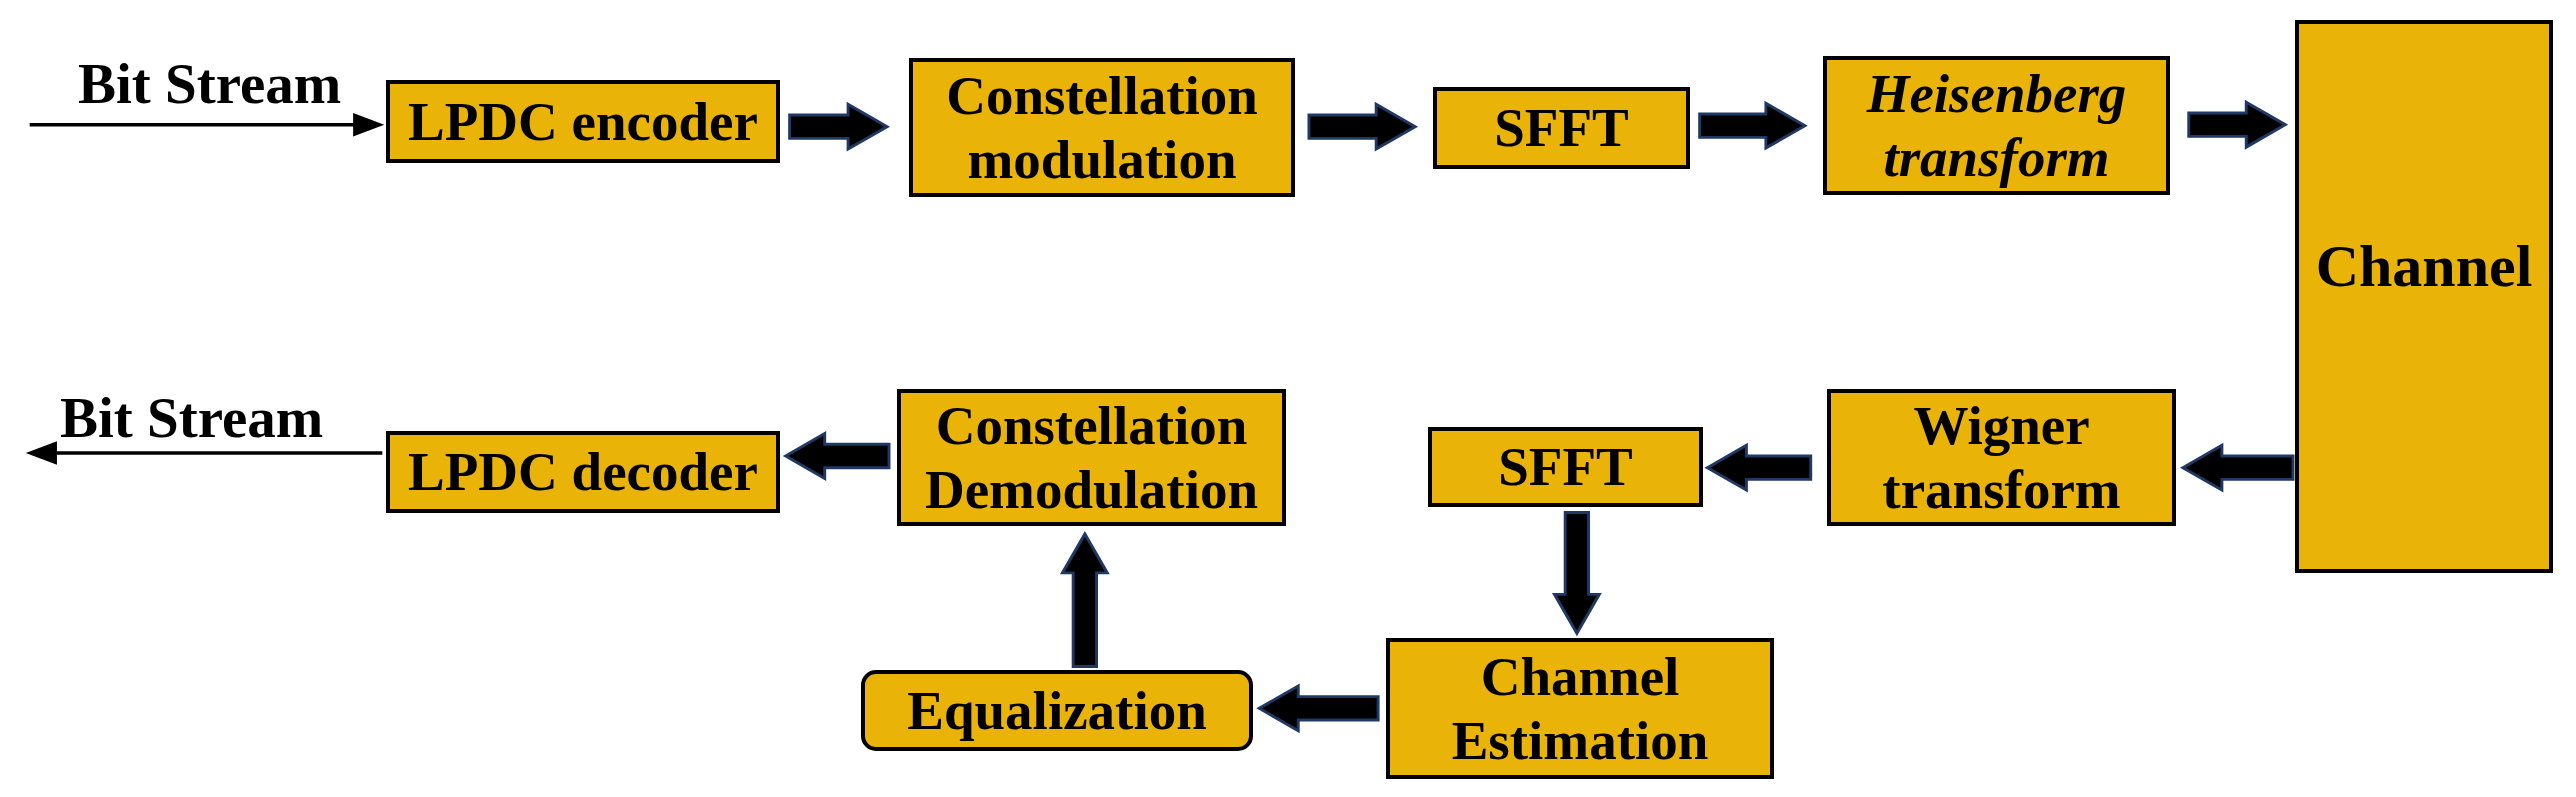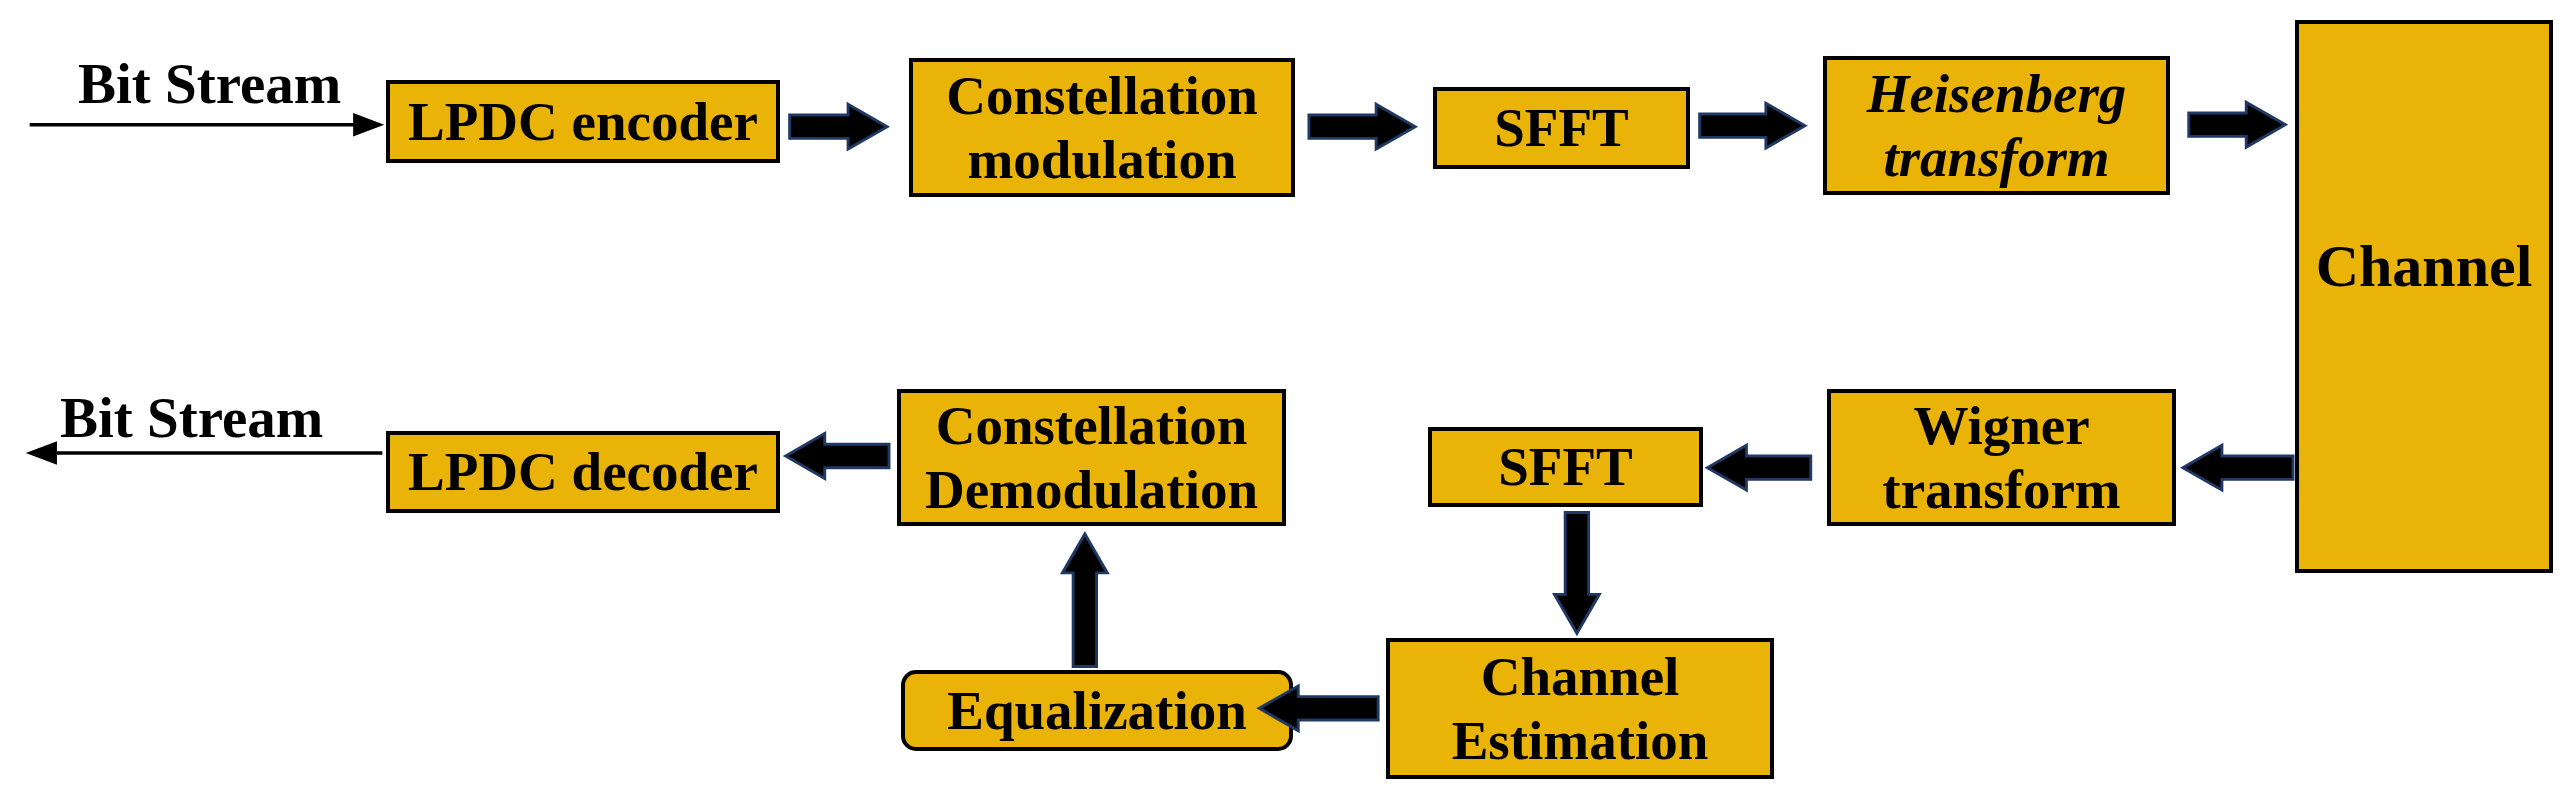--- a/index.html
+++ b/index.html
@@ -39,21 +39,21 @@
   }
   #box-lpdc-encoder   { left: 386px;  top: 80px;  width: 394px; height: 83px;  }
   #box-const-mod      { left: 909px;  top: 58px;  width: 386px; height: 139px; }
   #box-isfft          { left: 1433px; top: 87px;  width: 257px; height: 82px;  }
   #box-heisenberg     { left: 1823px; top: 56px;  width: 347px; height: 139px; font-style: italic; }
   #box-channel        { left: 2295px; top: 19.5px;  width: 258px; height: 553px; font-size: 60px; padding-bottom: 60px; }
   #box-wigner         { left: 1827px; top: 389px; width: 349px; height: 137px; }
   #box-sfft           { left: 1428px; top: 427px; width: 275px; height: 80px;  }
   #box-const-demod    { left: 897px;  top: 389px; width: 389px; height: 137px; }
   #box-lpdc-decoder   { left: 386px;  top: 415px; width: 394px; height: 82px; margin-top: 16px;  }
-  #box-equalization   { left: 901px;  top: 670px; width: 392px; height: 81px; border-radius: 15px;  }
+  #box-equalization   { left: 861px;  top: 670px; width: 392px; height: 81px; border-radius: 15px;  }
   #box-chan-est       { left: 1386px; top: 638px; width: 388px; height: 141px; }
   #label-bitstream-in  { left: 78px; top: 55px;  }
   #label-bitstream-out { left: 60px; top: 389px; }
   svg.arrows {
     position: absolute;
     left: 0;
     top: 0;
     width: 2576px;
     height: 797px;
     pointer-events: none;

